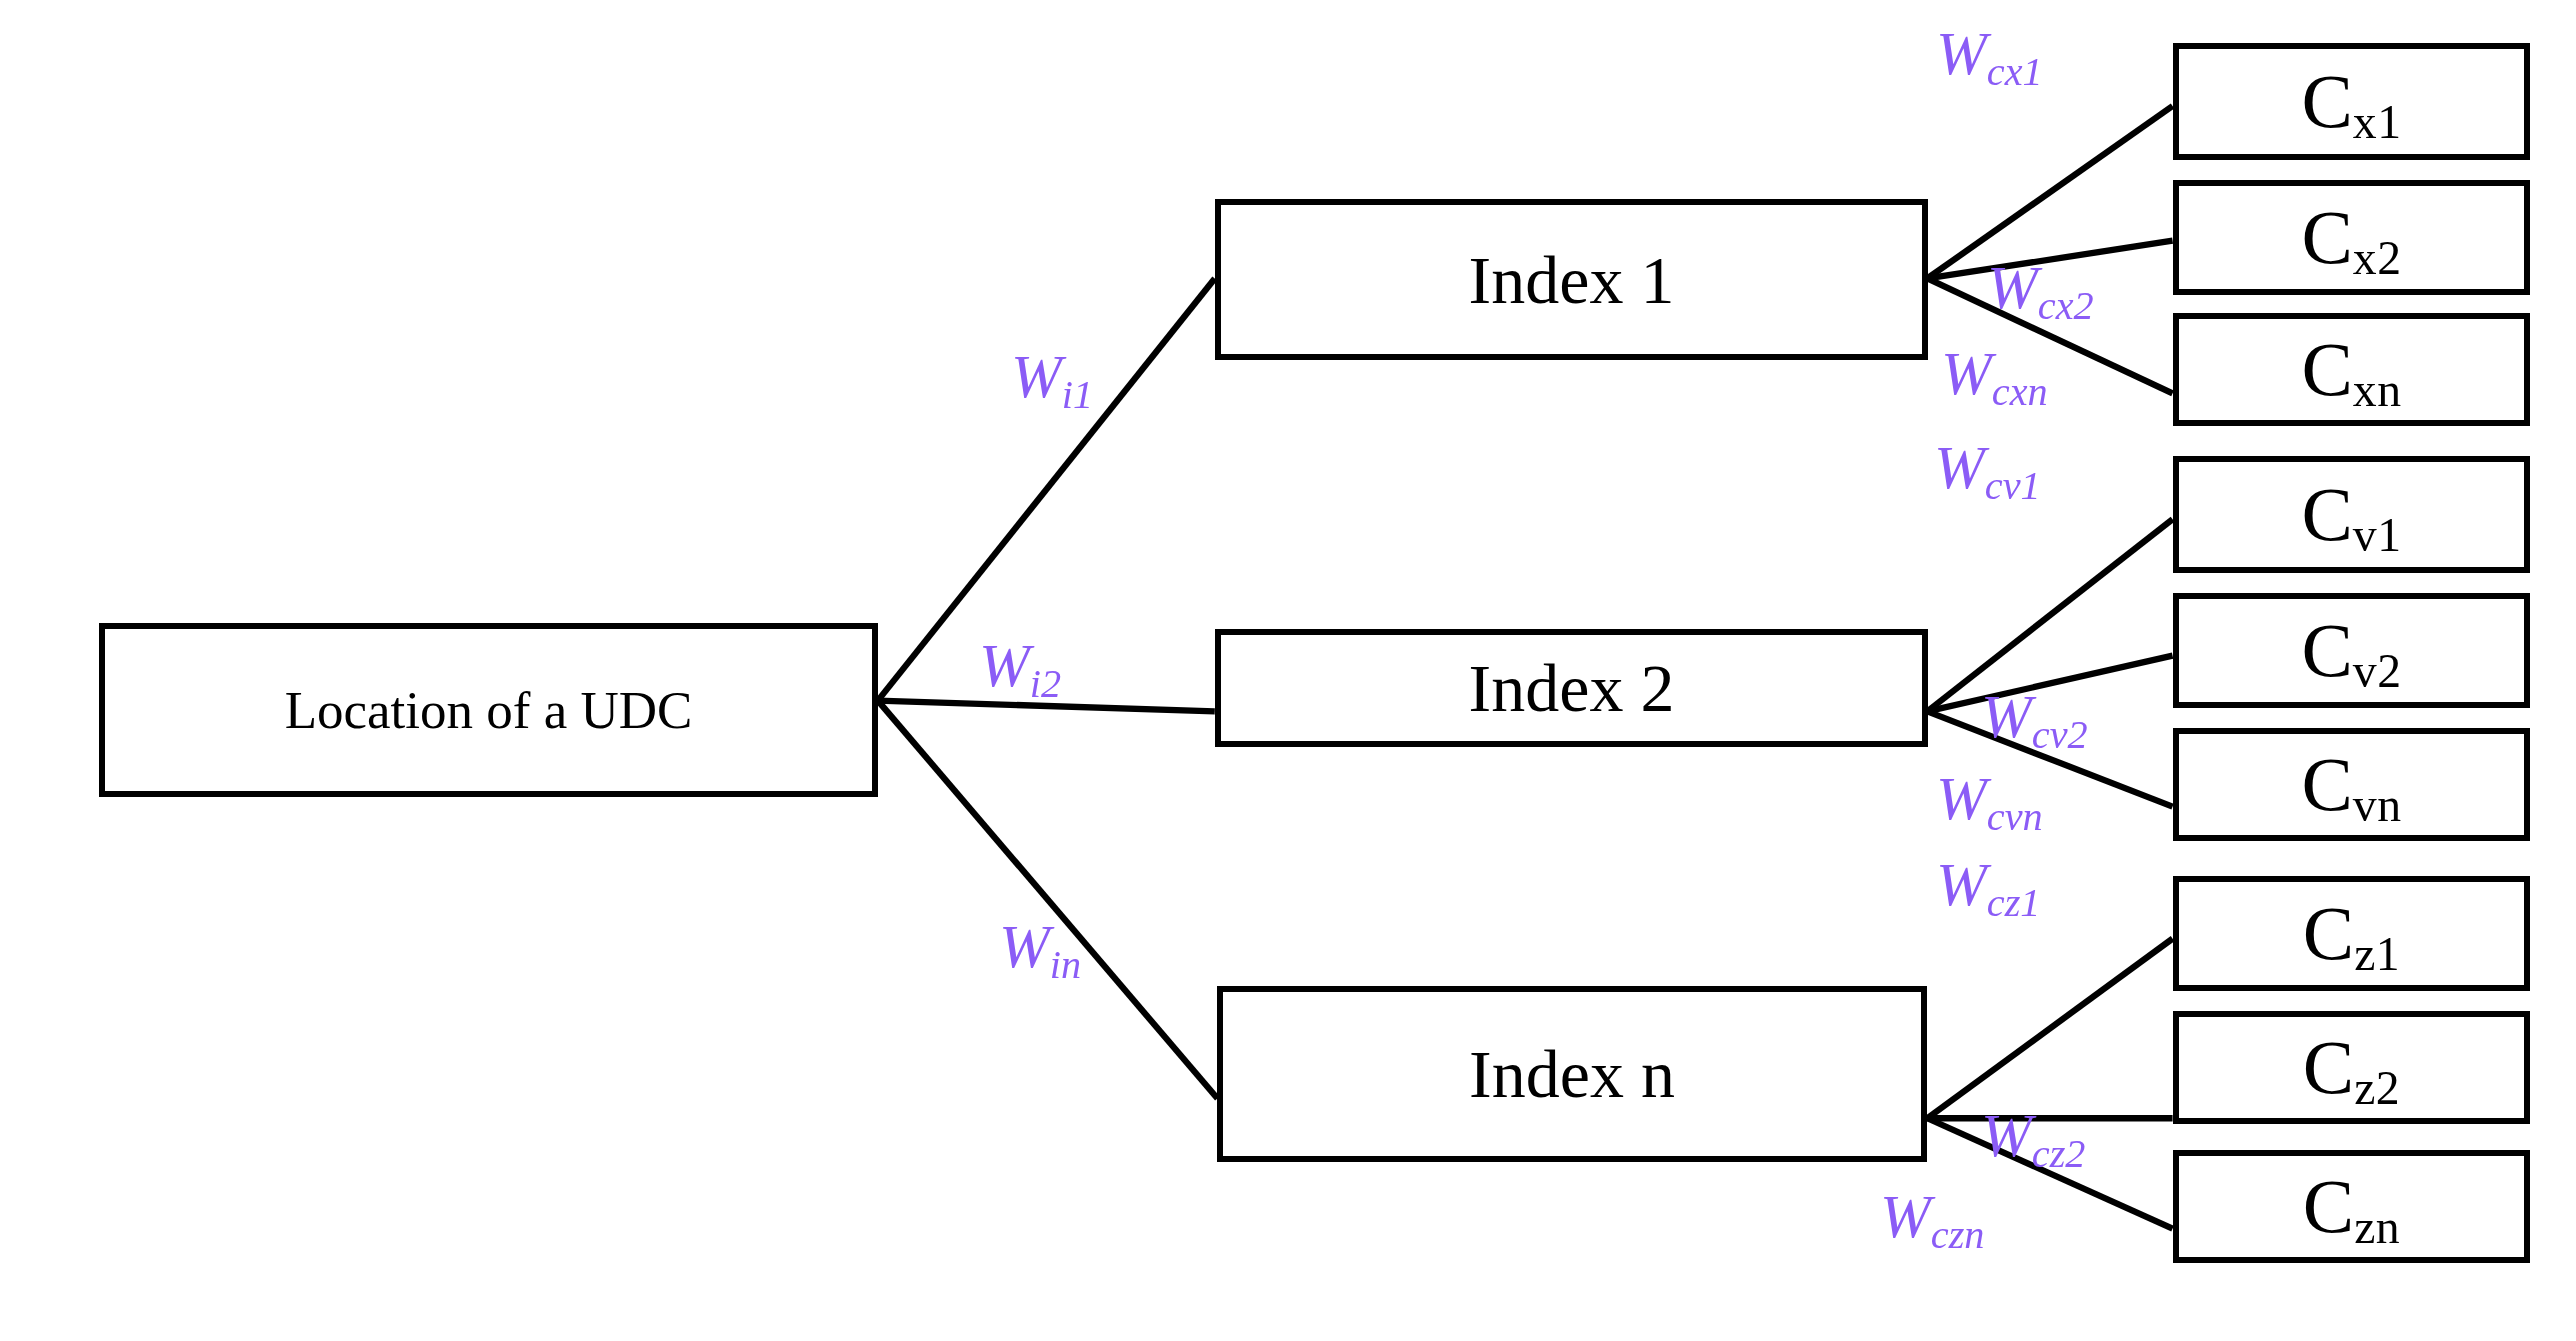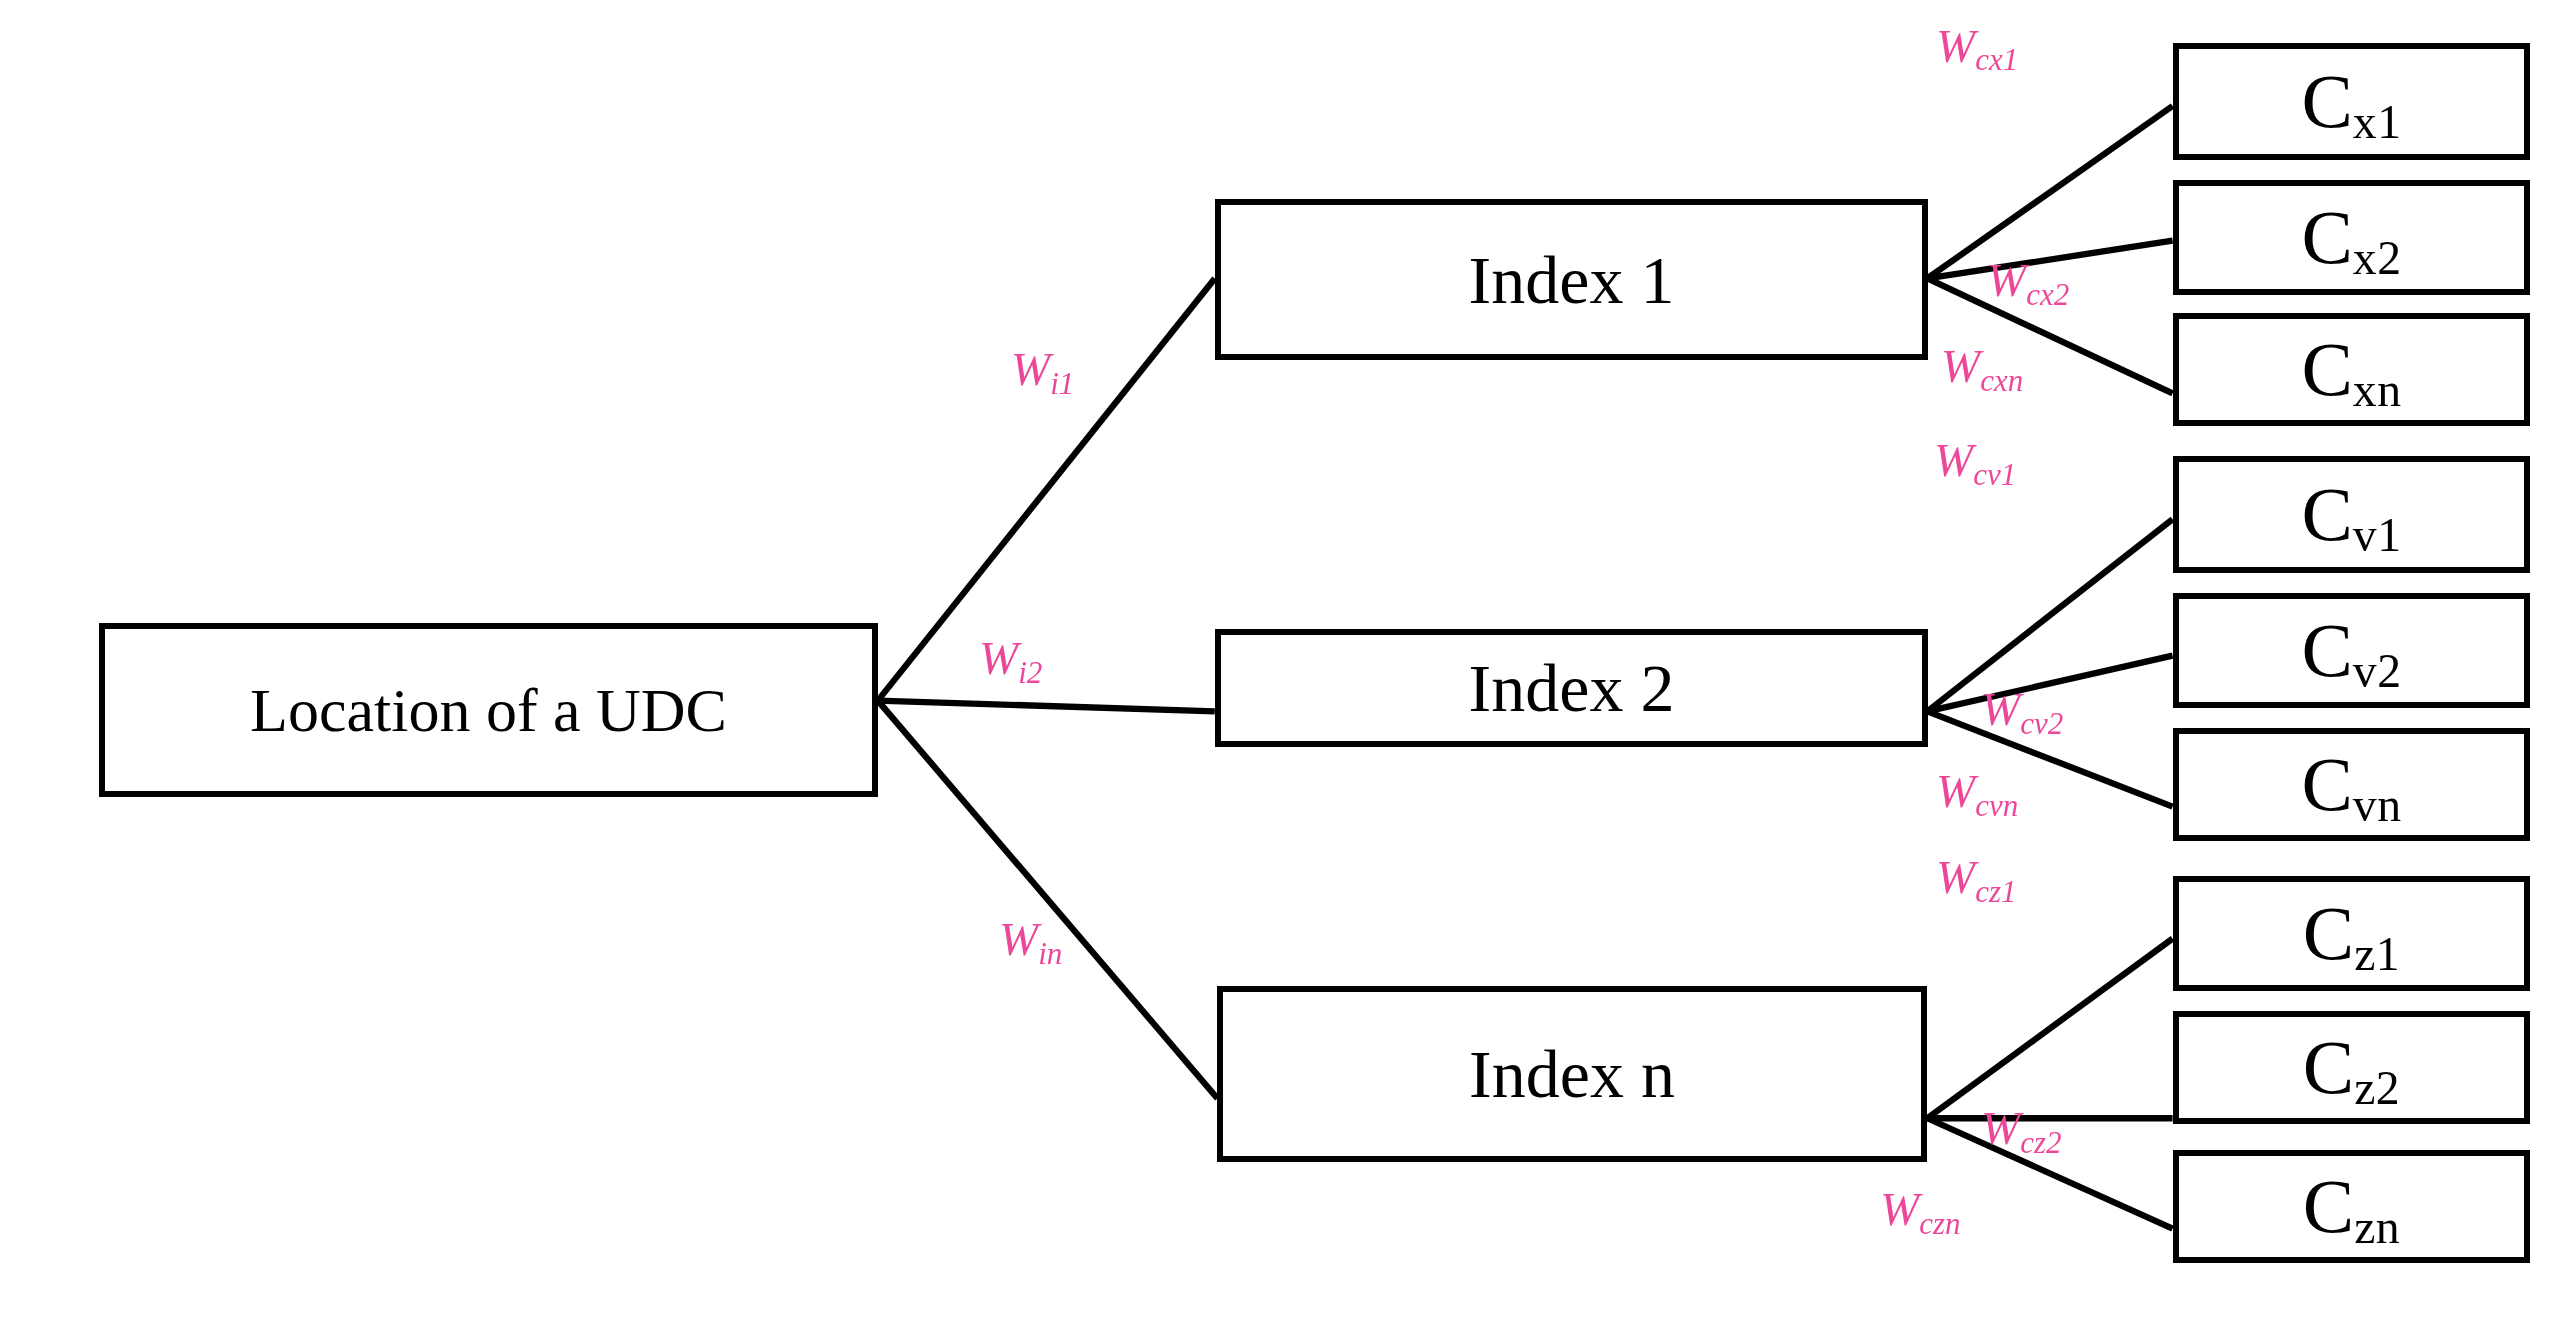--- a/index.html
+++ b/index.html
@@ -30,37 +30,37 @@
     box-sizing: border-box;
     background: #ffffff;
     border: 6.3px solid #000000;
     display: flex;
     align-items: center;
     justify-content: center;
     color: #000000;
     line-height: 1;
     white-space: nowrap;
   }
-  .node-root   { font-size: 62px; }
+  .node-root   { font-size: 53px; }
   .node-index  { font-size: 68px; }
   .node-leaf   { font-size: 77px; }
   .leaf-label  { display: inline-block; }
   .leaf-label .sub {
     font-size: 0.62em;
     vertical-align: baseline;
     position: relative;
     top: 0.24em;
     letter-spacing: 0.01em;
     margin-top: 16px;
   }
   .wlabel {
     position: absolute;
-    color: #ec4899;
+    color: #8b5cf6;
     font-style: italic;
-    font-size: 47px;
+    font-size: 61px;
     line-height: 1;
     white-space: nowrap;
     text-align: right;
   }
   .wlabel .sub {
     font-size: 0.66em;
     font-style: italic;
     position: relative;
     top: 0.28em;
   }

